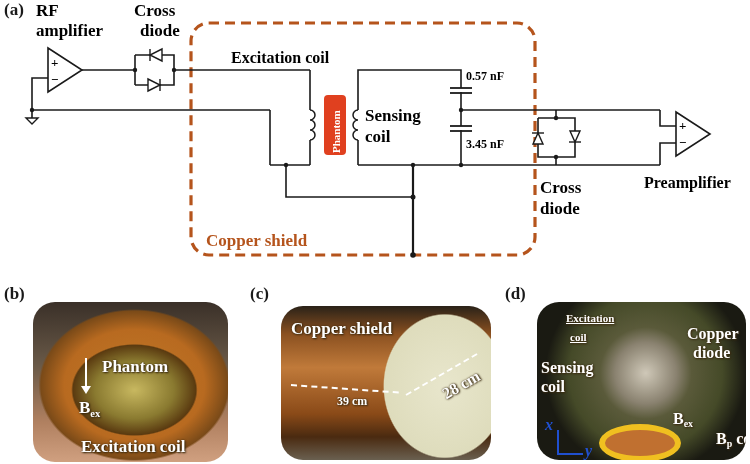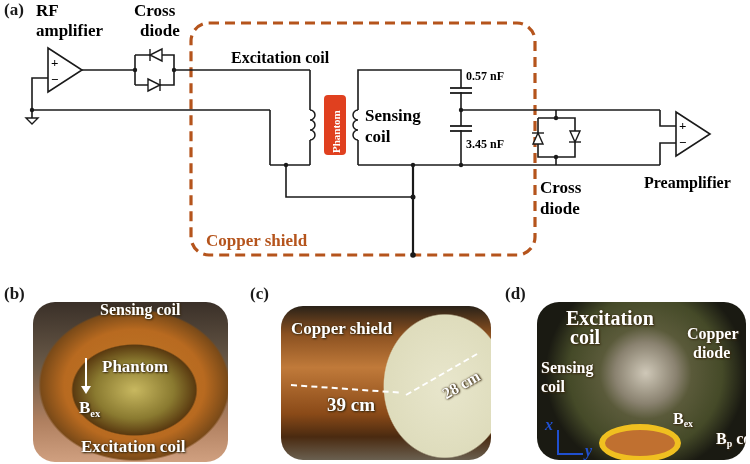--- a/index.html
+++ b/index.html
@@ -123,45 +123,44 @@
   <text x="679" y="147" font-size="13">−</text>
   <text x="644" y="188" font-size="16">Preamplifier</text>
   <text x="206" y="246" font-size="17" fill="#b5541c">Copper shield</text>
 </svg>
 
 <div class="panel-label" style="left:4px; top:284px;">(b)</div>
 <div class="photo" style="left:33px; top:302px; width:195px; height:160px;
      background: radial-gradient(ellipse 45% 40% at 52% 55%, #c8b860 0%, #8a7a30 45%, #5a3a10 70%, transparent 72%),
                  radial-gradient(ellipse 60% 58% at 52% 52%, #c07a28 0%, #b86a20 60%, #7a4a18 80%, transparent 82%),
                  linear-gradient(180deg, #3a3028 0%, #6a5a48 40%, #b08060 75%, #d0a080 100%);">
-  <div class="ptext" style="left:67px; top:-1px; font-size:16px;">Sensing coil</div>
   <div class="ptext" style="left:69px; top:55px; font-size:17px;">Phantom</div>
   <div style="position:absolute; left:52px; top:56px; width:2px; height:32px; background:#fff;"></div>
   <div style="position:absolute; left:48px; top:84px; width:0; height:0; border-left:5px solid transparent; border-right:5px solid transparent; border-top:8px solid #fff;"></div>
   <div class="ptext" style="left:46px; top:96px; font-size:17px;"><span>B</span><span class="sub">ex</span></div>
   <div class="ptext" style="left:48px; top:135px; font-size:17px;">Excitation coil</div>
 </div>
 
 <div class="panel-label" style="left:250px; top:284px;">(c)</div>
 <div class="photo" style="left:281px; top:306px; width:210px; height:154px;
      background: radial-gradient(ellipse 30% 48% at 78% 52%, #e8e6cc 0%, #dedcbc 96%, transparent 98%),
                  linear-gradient(180deg, #2a2218 0%, #8a5020 18%, #c07a3a 40%, #8a4a18 70%, #4a2a10 85%, #6a6050 100%);">
   <div class="ptext" style="left:10px; top:13px; font-size:17px;">Copper shield</div>
   <div style="position:absolute; left:10px; top:78px; width:108px; border-top:2px dashed #fff; transform: rotate(4deg); transform-origin:left;"></div>
-  <div class="ptext" style="left:46px; top:88px; font-size:19px;">39 cm</div>
+  <div class="ptext" style="left:56px; top:88px; font-size:12px;">39 cm</div>
   <div style="position:absolute; left:125px; top:88px; width:82px; border-top:2px dashed #fff; transform: rotate(-30deg); transform-origin:left;"></div>
   <div class="ptext" style="left:160px; top:70px; font-size:16px; transform:rotate(-30deg);">28 cm</div>
 </div>
 
 <div class="panel-label" style="left:505px; top:284px;">(d)</div>
 <div class="photo" style="left:537px; top:302px; width:209px; height:158px;
      background: radial-gradient(circle at 52% 45% , #cfc8b8 0%, #8a8270 22%, #5a5a3a 33%, #454a28 55%, #1a1a12 72%),
                  #1a1a12;">
   <div style="position:absolute; left:62px; top:122px; width:70px; height:26px; border-radius:50%; border:6px solid #f0c020; background:#c07030;"></div>
-  <div class="ptext" style="left:29px; top:7px; font-size:20px; line-height:19px;">
+  <div class="ptext" style="left:29px; top:7px; font-size:11px; line-height:19px;text-decoration:underline;">
       <div>Excitation</div>
       <div style="padding-left:4px;">coil</div>
     </div>
   <div class="ptext" style="left:150px; top:-2px; font-size:16px; line-height:19px;margin-top:24px;">
       <div>Copper</div>
       <div style="padding-left:6px;">diode</div>
     </div>
   <div class="ptext" style="left:4px; top:56px; font-size:16px; line-height:19px;">
       <div>Sensing</div>
       <div>coil</div>

